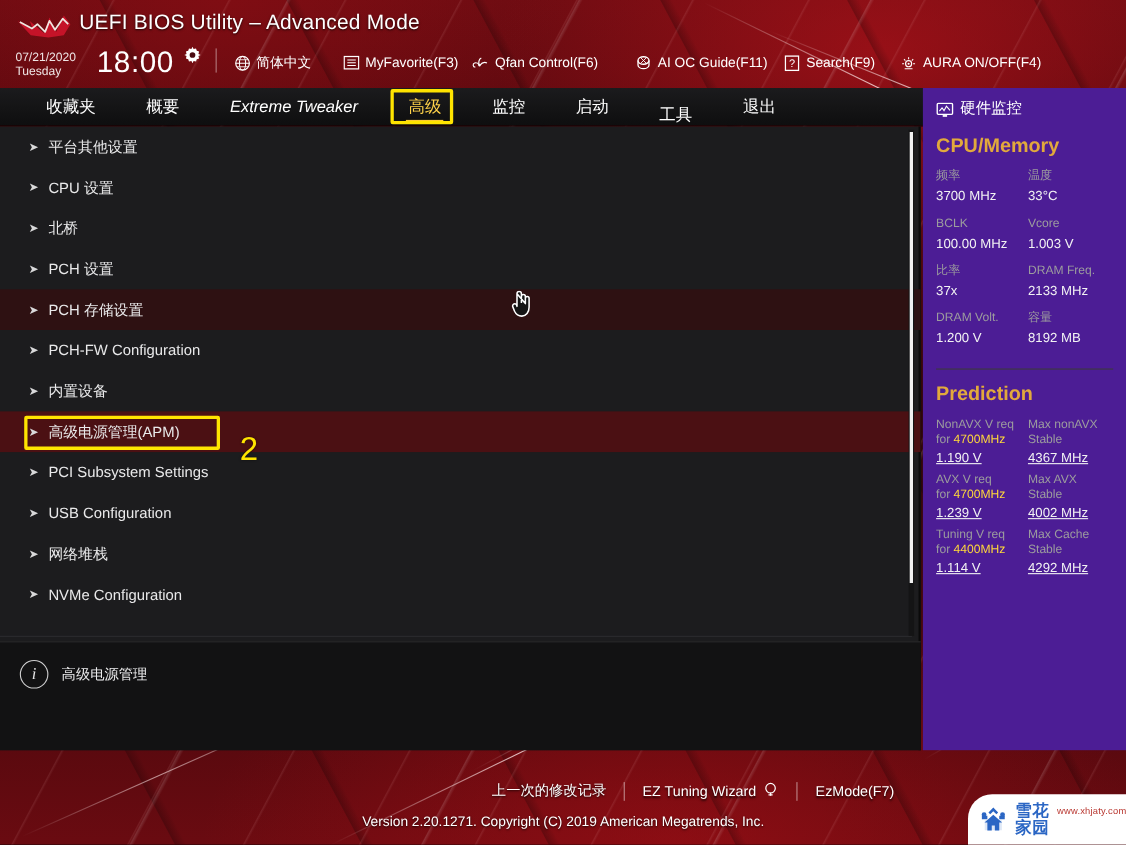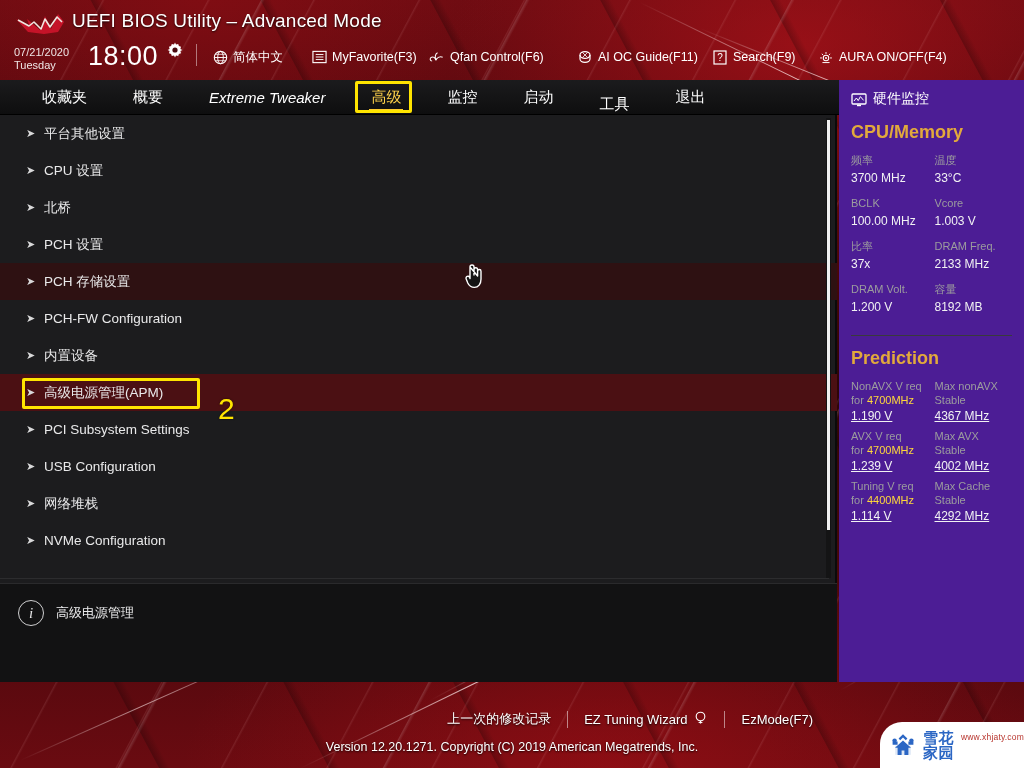--- a/index.html
+++ b/index.html
@@ -475,21 +475,21 @@
             <line x1="8" y1="11.6" x2="8" y2="14.4" stroke="#fff" stroke-width="1.2"></line>
             <line x1="6" y1="13.4" x2="10" y2="13.4" stroke="#fff" stroke-width="1.1"></line>
           </svg>
         </span>
       </div>
       <div class="fsep"></div>
       <div class="flink" style="padding-right:24px;">
         <span>EzMode(F7)</span>
       </div>
     </div>
-    <div class="copyright">Version 12.20.1271. Copyright (C) 2019 American Megatrends, Inc.</div>
+    <div class="copyright">Version 2.20.1271. Copyright (C) 2019 American Megatrends, Inc.</div>
   </div>
 
   <div class="watermark">
     <svg class="wm-mark" viewBox="0 0 26 26">
       <path fill="#2b66c4" d="M13 2.2l4.4 4.4-1.6 1.6L13 5.4l-2.8 2.8-1.6-1.6z"></path>
       <path fill="#2b66c4" d="M2.6 9.6h5v3.1h-5zM18.4 9.6h5v3.1h-5z"></path>
       <path fill="#2b66c4" d="M5.2 13.6h15.6v9.2H5.2z" opacity="0.15"></path>
       <path fill="#2b66c4" d="M13 8.6l8 7.1h-2.6v7.3h-4v-4.6h-2.8v4.6h-4v-7.3H5z"></path>
       <circle cx="4.6" cy="8.6" r="2.2" fill="#2b66c4"></circle>
       <circle cx="21.4" cy="8.6" r="2.2" fill="#2b66c4"></circle>

